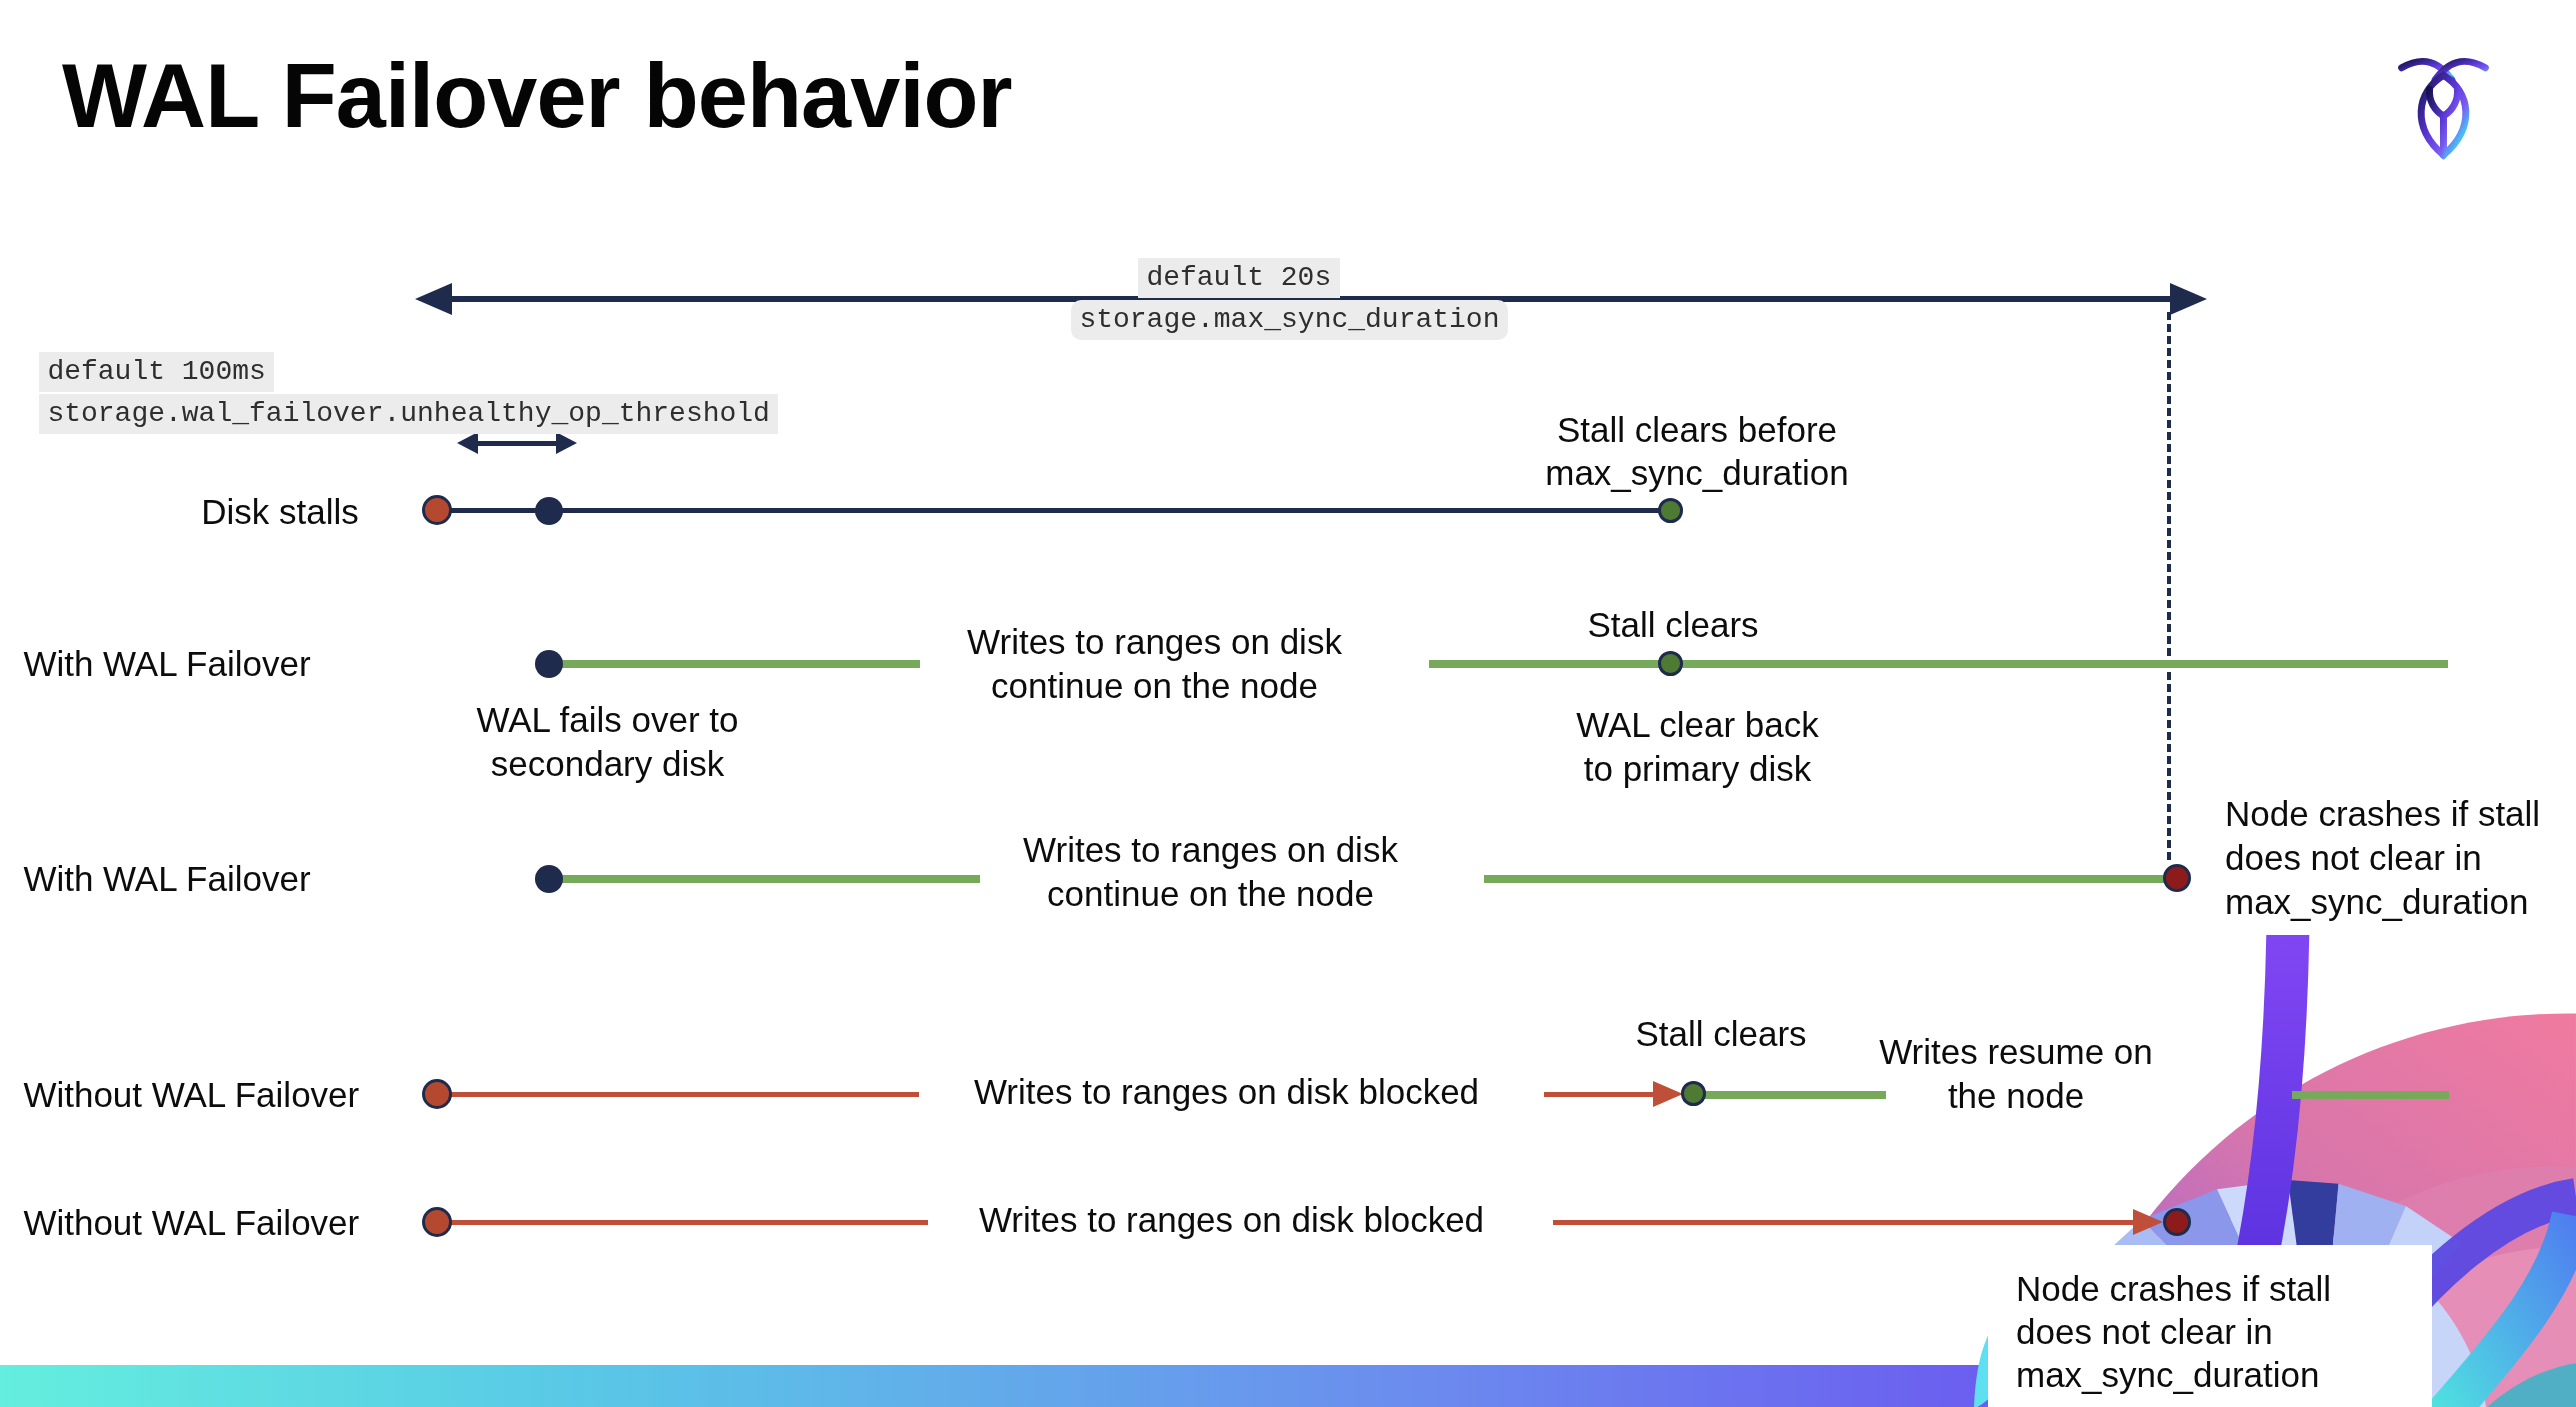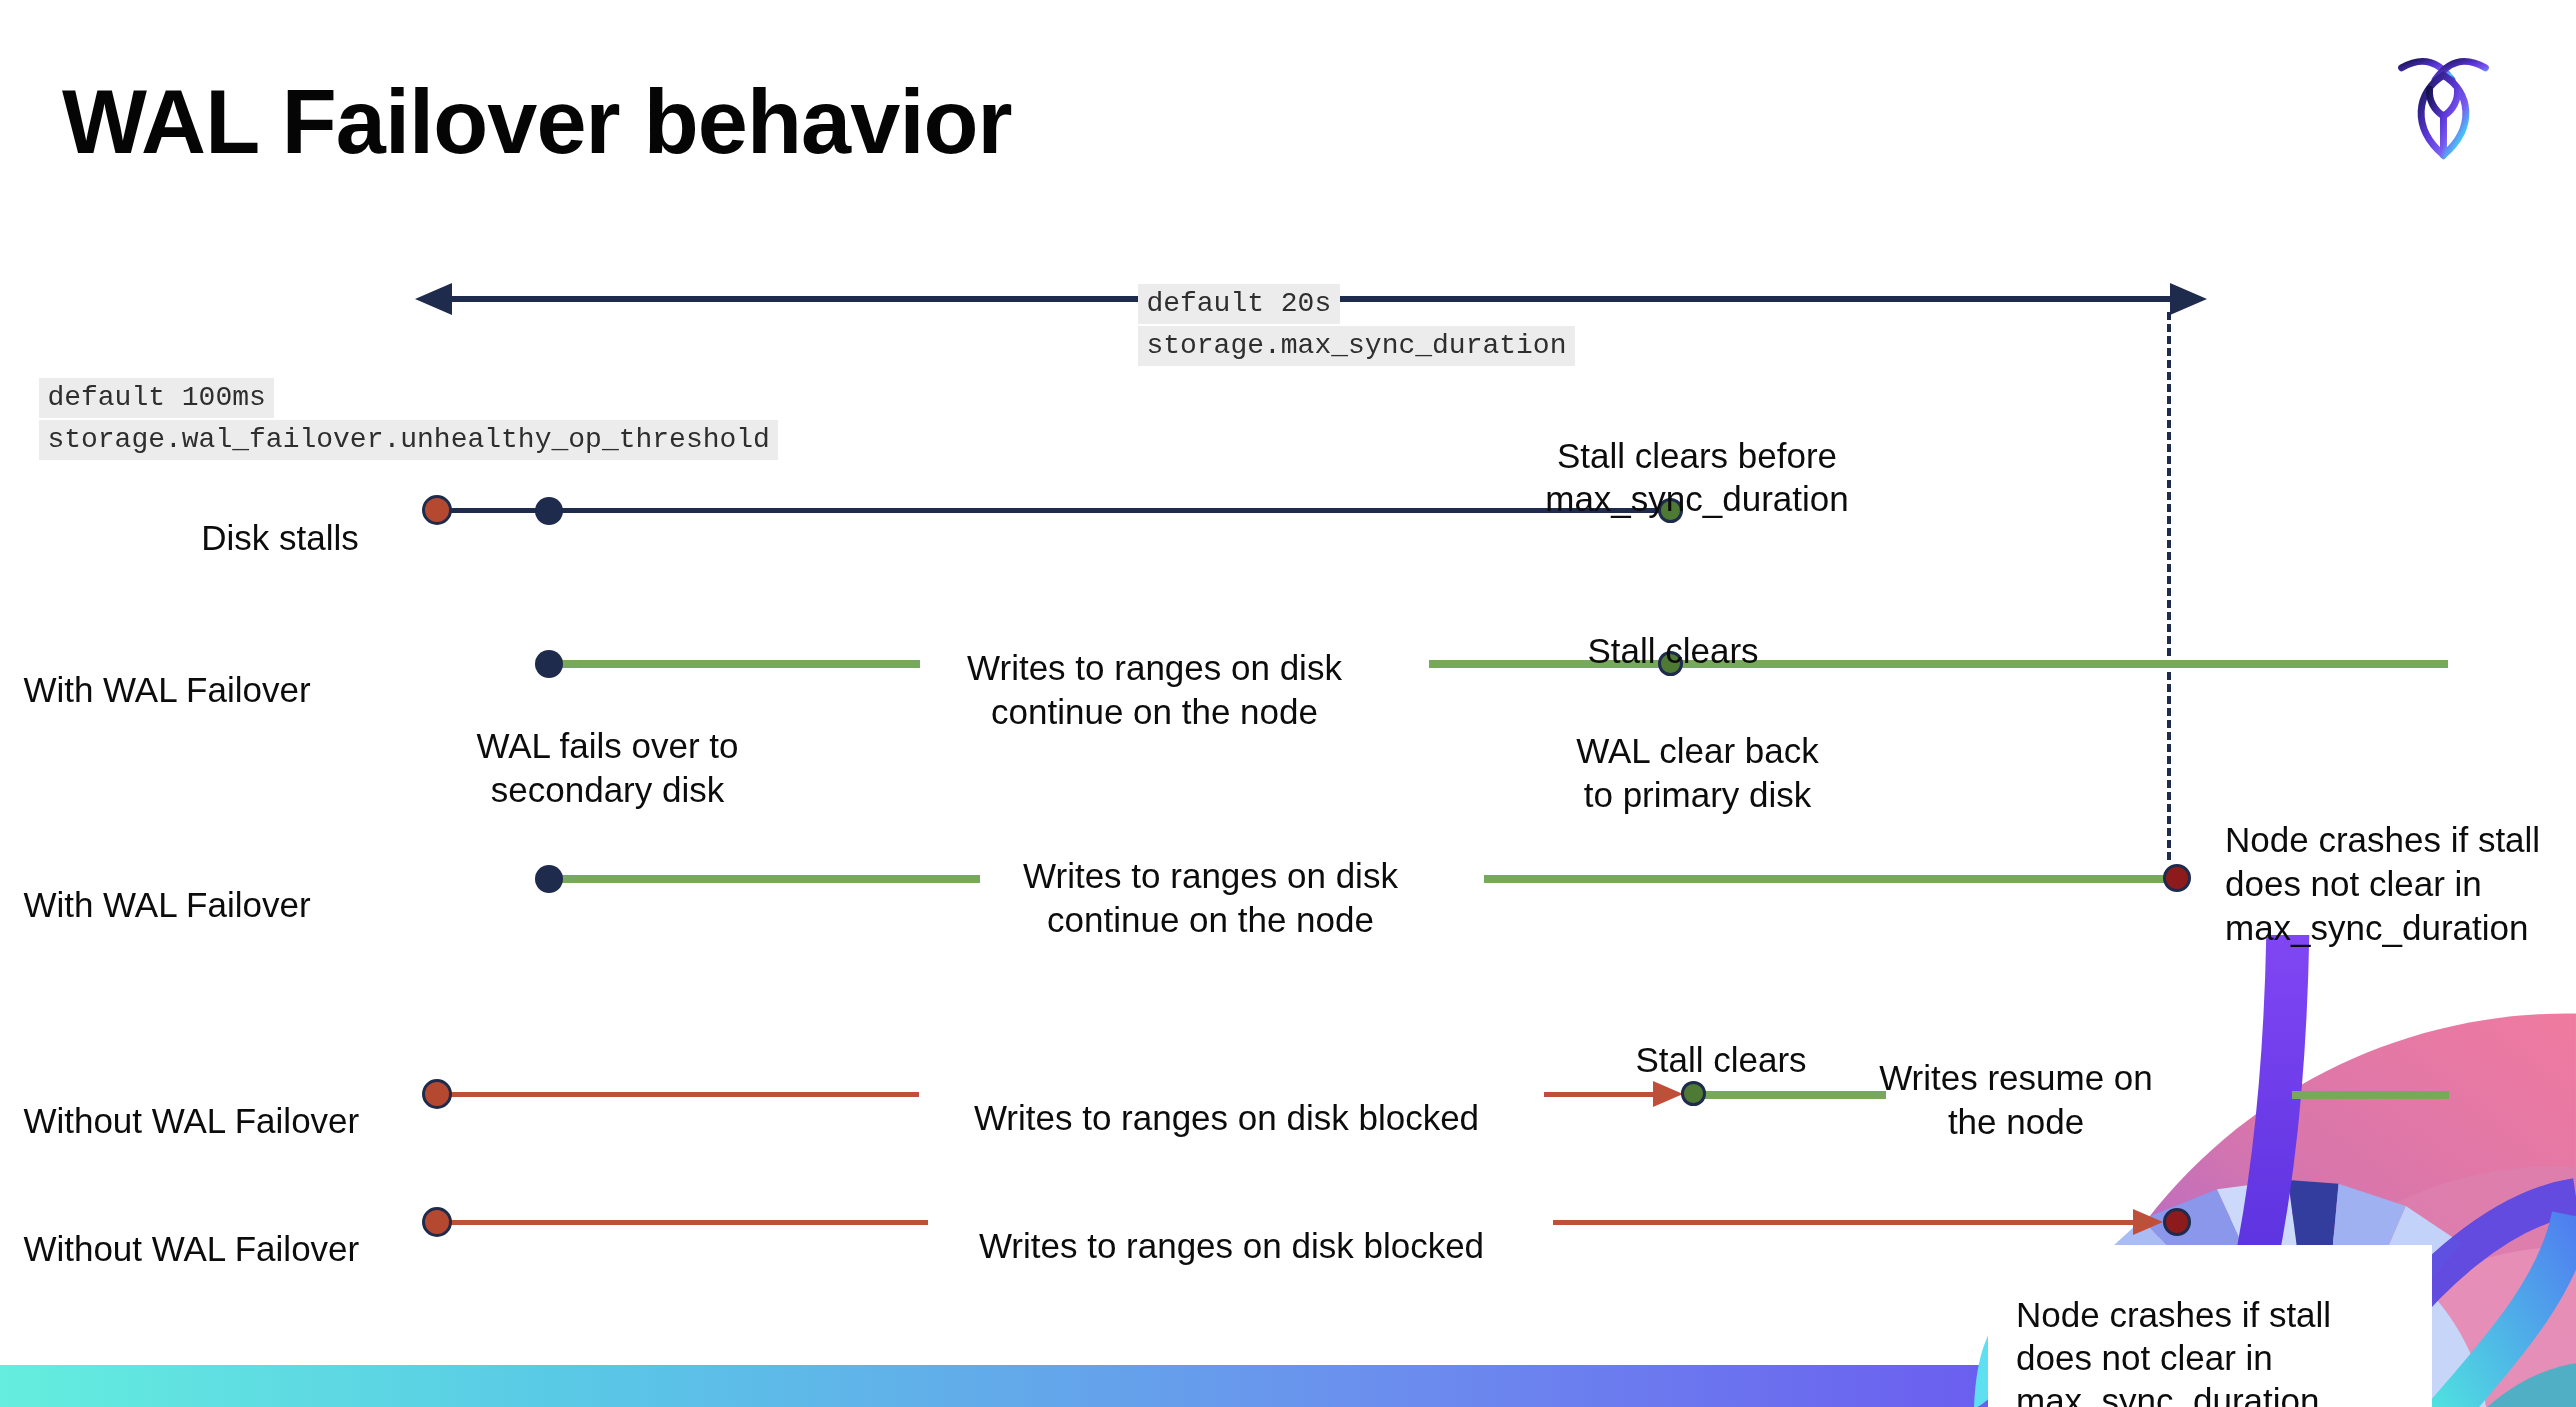--- a/index.html
+++ b/index.html
@@ -22,21 +22,21 @@
   .dot.red{background:#b5492f;width:24px;height:24px;border:3.7px solid #1f2b4d;}
   .dot.green{background:#4e7a33;width:18.7px;height:18.7px;border:3.7px solid #1f2b4d;}
   .dot.darkred{background:#8e1b1b;width:22.4px;height:22.4px;border:3.7px solid #1f2b4d;}
   .tri{position:absolute;width:0;height:0;z-index:5;}
   .tri.left-navy{border-right:37px solid #1f2b4d;border-top:16px solid transparent;border-bottom:16px solid transparent;}
   .tri.right-navy{border-left:37px solid #1f2b4d;border-top:16px solid transparent;border-bottom:16px solid transparent;}
   .tri.left-navy-sm{border-right:21.5px solid #1f2b4d;border-top:11.2px solid transparent;border-bottom:11.2px solid transparent;}
   .tri.right-navy-sm{border-left:21.5px solid #1f2b4d;border-top:11.2px solid transparent;border-bottom:11.2px solid transparent;}
   .tri.right-red{border-left:30px solid #bf4f38;border-top:13px solid transparent;border-bottom:13px solid transparent;}
   .dashed-v{position:absolute;width:0;border-left:4.7px dashed #1f2b4d;z-index:4;}
-  .text-layer{z-index:7;margin-top:26px;}
+  .text-layer{z-index:7;}
   #footer-bar{left:0;top:1365px;width:2576px;height:43px;z-index:1;
     background:linear-gradient(90deg,#64eede 0%,#59c9e6 22%,#6b8cee 55%,#6b5cf0 78%,#5b2df0 100%);}
   #decor{left:1916px;top:935px;width:660px;height:473px;z-index:2;}
   #crash-box{left:1988px;top:1245px;width:444px;height:163px;background:#ffffff;z-index:3;}
   #logo{left:2397px;top:47px;width:93px;height:114px;z-index:7;}
 </style>
 </head>
 <body>
 
 <div class="abs title text-layer" style="left:62px;top:45px;">WAL Failover behavior</div>
@@ -56,21 +56,21 @@
     <path d="M95,22 C72,9 55,15 41,35"></path>
     <path d="M50,30 C21,48 15,86 50,116 C85,86 79,48 50,30 Z"></path>
     <path d="M50,116 L50,74 M50,74 C40,68 34,57 35,45 M50,74 C60,68 66,57 65,45"></path>
   </g>
 </svg>
 
 <div class="line navy-line" style="left:432px;top:296px;width:1739px;height:5.6px;"></div>
 <div class="tri left-navy" style="left:415px;top:283px;"></div>
 <div class="tri right-navy" style="left:2170px;top:283px;"></div>
 <div class="abs mono text-layer" style="left:1138px;top:258px;">default 20s</div>
-<div class="abs mono text-layer" style="left:1138px;top:300px;">storage.max_sync_duration</div>
+<div class="abs mono text-layer" style="left:1071px;top:300px;border-radius:10px;">storage.max_sync_duration</div>
 
 <div class="abs mono text-layer" style="left:39px;top:352px;">default 100ms</div>
 <div class="abs mono text-layer" style="left:39px;top:394px;text-align:center;">storage.wal_failover.unhealthy_op_threshold</div>
 <div class="line navy-line" style="left:473px;top:441px;width:86px;"></div>
 <div class="tri left-navy-sm" style="left:457px;top:432px;"></div>
 <div class="tri right-navy-sm" style="left:556px;top:432px;"></div>
 
 <div class="abs rowlabel right text-layer" style="left:168px;top:490px;width:224px;">Disk stalls</div>
 <div class="line navy-line" style="left:438px;top:508px;width:1233px;"></div>
 <div class="dot red" style="left:422px;top:495px;"></div>

